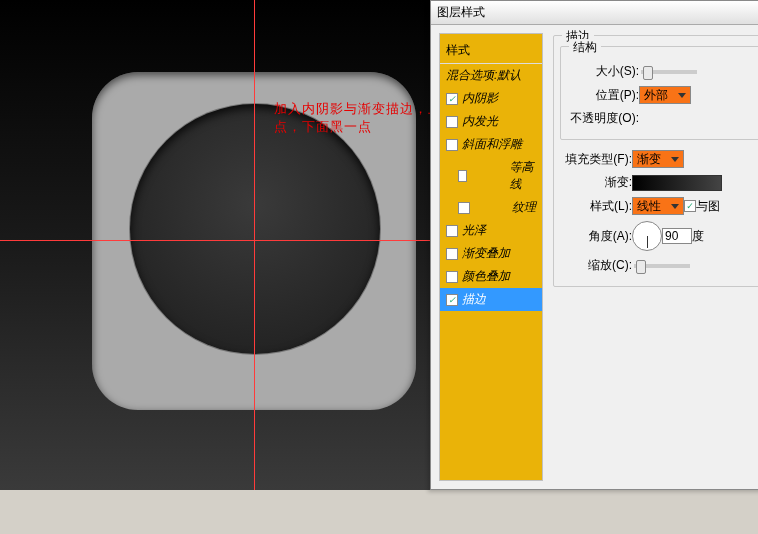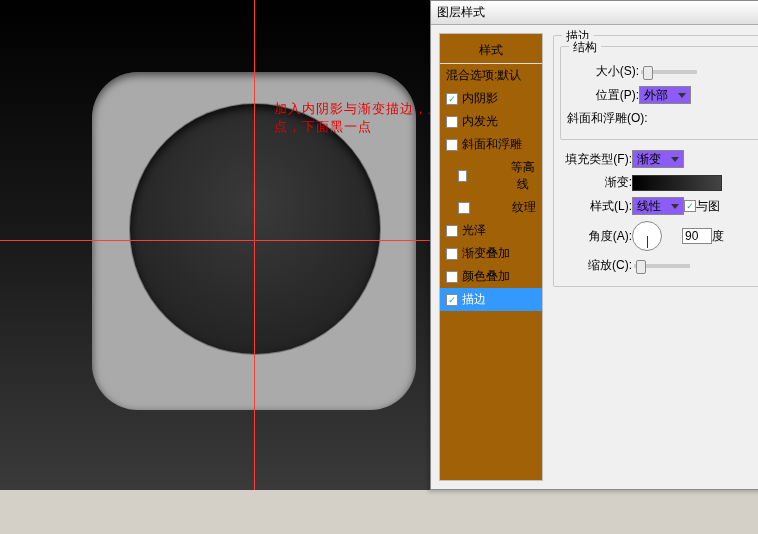--- a/index.html
+++ b/index.html
@@ -28,38 +28,38 @@
   position: absolute; left: 430px; top: 0; width: 364px; height: 490px;
   background: #f0f0f0; border: 1px solid #888; box-shadow: -2px 2px 4px rgba(0,0,0,0.2);
 }
 .titlebar {
   height: 24px; background: linear-gradient(to bottom, #fff, #e0e0e0);
   border-bottom: 1px solid #aaa; display: flex; align-items: center; padding: 0 6px;
 }
 .dlg-body { display: flex; height: calc(100% - 24px); }
 .styles-panel {
   width: 104px; border-right: 1px solid #ccc; padding: 4px 0; margin: 8px 4px 8px 8px;
-  border: 1px solid #c0c0c0; background: #a16207; text-align: center;
+  border: 1px solid #c0c0c0; background: #eab308;
 }
 .styles-hdr { padding: 4px 6px; border-bottom: 1px solid #ddd; }
-.style-item { display: flex; align-items: center; padding: 3px 6px; gap: 4px; cursor: default; }
+.style-item { display: flex; align-items: center; padding: 3px 6px; gap: 4px; cursor: default; font-style: italic; }
 .style-item.indent { padding-left: 18px; gap: 42px; }
 .style-item.sel { background: #3399ff; color: #fff; }
 .chk { width: 12px; height: 12px; border: 1px solid #888; background: #fff; display: inline-flex; align-items: center; justify-content: center; font-size: 9px; color: #2a7; }
 
 .right-panel { flex: 1; padding: 10px 6px; }
 .groupbox { border: 1px solid #c8c8c8; border-radius: 2px; margin-bottom: 10px; padding: 10px 6px 6px; position: relative; }
 .groupbox > .legend { position: absolute; top: -8px; left: 8px; background: #f0f0f0; padding: 0 4px; }
 .row { display: flex; align-items: center; gap: 0; margin: 6px 0; }
 .row label { min-width: 72px; text-align: right; }
-.dropdown { border: 1px solid #888; background: #8b5cf6; height: 18px; display: inline-flex; align-items: center; padding: 0 4px; gap: 4px; min-width: 52px; justify-content: space-between; }
+.dropdown { border: 1px solid #888; background: #f97316; height: 18px; display: inline-flex; align-items: center; padding: 0 4px; gap: 4px; min-width: 52px; justify-content: space-between; }
 .caret { width: 0; height: 0; border-left: 4px solid transparent; border-right: 4px solid transparent; border-top: 5px solid #333; }
 .slider { width: 56px; height: 4px; background: #ccc; position: relative; margin: 0 2px; }
 .slider::after { content: ""; position: absolute; left: 2px; top: -4px; width: 8px; height: 12px; background: #eaeaea; border: 1px solid #888; border-radius: 2px; }
-.numfield { width: 30px; height: 16px; border: 1px solid #888; background: #fff; padding: 0 2px; margin-left: 20px; }
+.numfield { width: 30px; height: 16px; border: 1px solid #888; background: #fff; padding: 0 2px; }
 .grad-swatch { width: 90px; height: 16px; border: 1px solid #333; background: linear-gradient(to right, #000, #444); }
 .angle-dial { width: 30px; height: 30px; border: 1px solid #888; border-radius: 50%; position: relative; background: #fff; }
 .angle-dial::after { content: ""; position: absolute; left: 50%; top: 50%; width: 1px; height: 12px; background: #333; transform-origin: top; transform: rotate(0deg); }
 </style>
 </head>
 <body>
 
 <div class="canvas">
   <div class="shape-outer">
     <div class="shape-inner"></div>
@@ -131,21 +131,21 @@
             <div class="slider"></div>
           </div>
           <div class="row">
             <label>位置(P):</label>
             <div class="dropdown">
               <span>外部</span>
                 <span class="caret"></span>
             </div>
           </div>
           <div class="row">
-            <label>斜面和浮雕(O):</label>
+            <label>不透明度(O):</label>
           </div>
         </div>
 
         <div class="row">
           <label>填充类型(F):</label>
           <div class="dropdown">
             <span>渐变</span>
               <span class="caret"></span>
           </div>
         </div>

